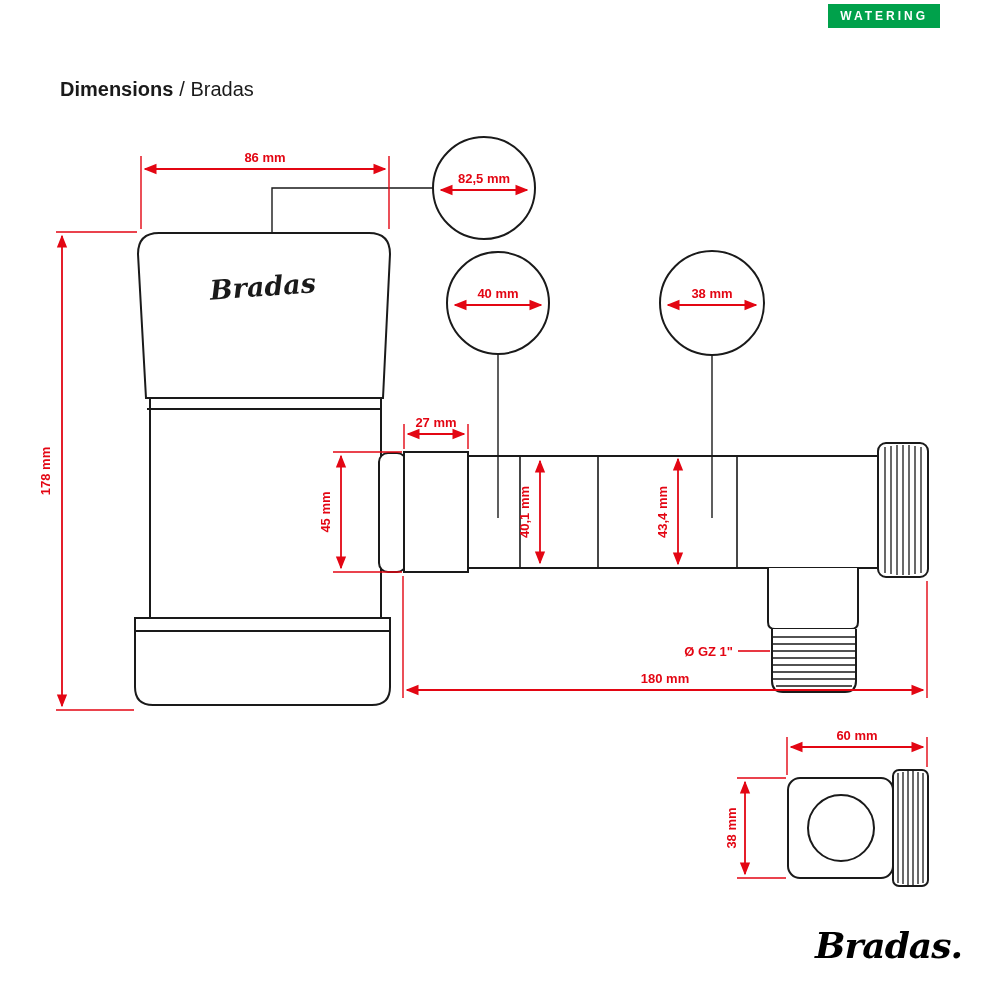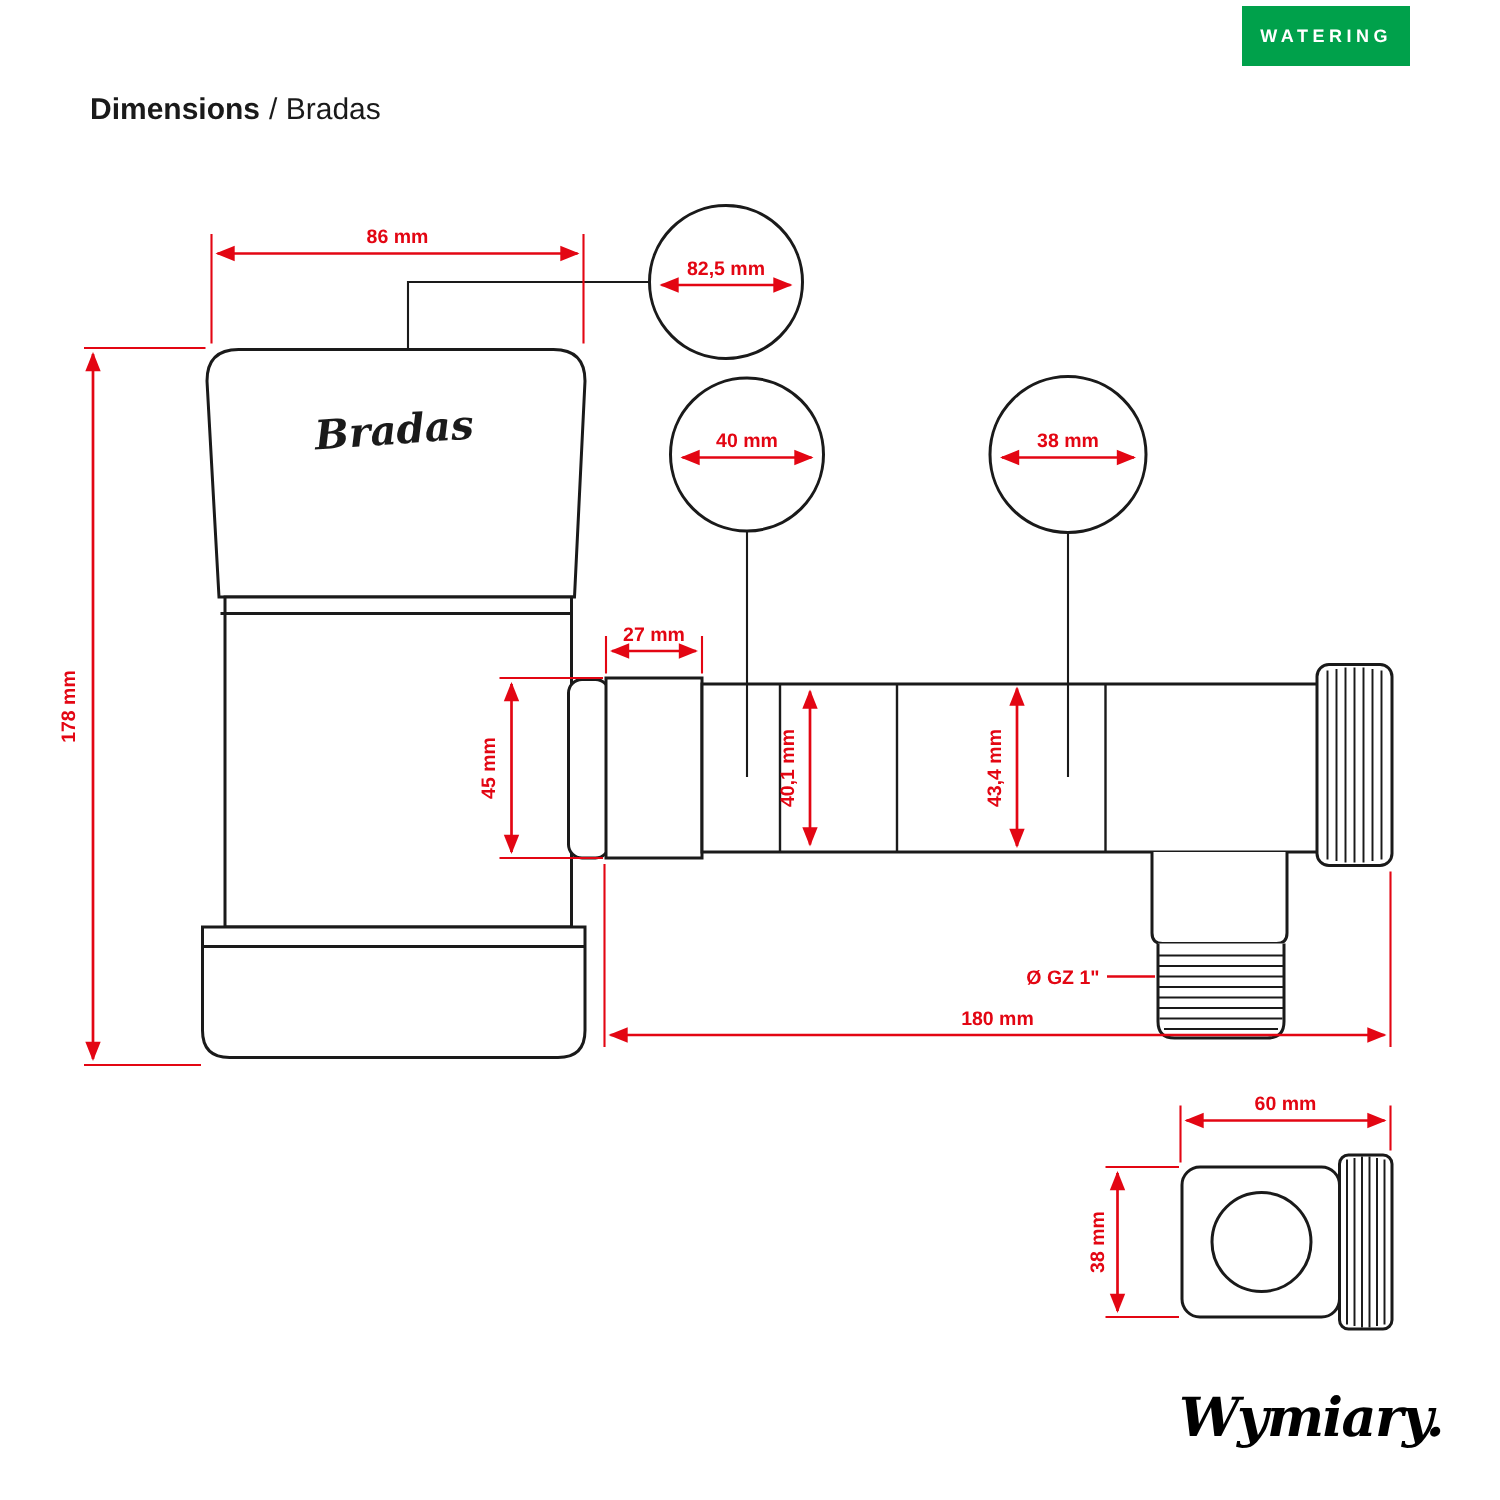--- a/index.html
+++ b/index.html
@@ -7,30 +7,30 @@
   body {
     position:relative;
     background:#ffffff;
     font-family:"Liberation Sans", sans-serif;
     overflow:hidden;
     color:#1a1a1a;
   }
   .badge {
     position:absolute; top:4px; right:60px;
     background:#00a14b; color:#ffffff;
-    height:40px; min-width:106px;
+    height:24px; min-width:106px;
     display:flex; align-items:center; justify-content:center;
     font-size:12px; font-weight:bold; letter-spacing:3px;
     padding:0 12px;
   }
   .header {
     position:absolute; top:62px; left:60px;
     font-size:20px; display:flex; gap:6px; align-items:baseline;
   }
-  .header-bold { font-weight:bold; }
+  .header-bold { font-weight:bold;margin-top:16px; }
   .header-regular { font-weight:normal; }
   .drawing-wrap { position:absolute; top:0; left:0; width:1000px; height:1000px; }
   .dim-label { font:bold 13px "Liberation Sans", sans-serif; fill:#e30613; }
   .brand-script { font:italic bold 27px "DejaVu Serif", serif; fill:#1a1a1a; }
   .brand-logo {
     position:absolute; top:924px; right:38px;
     font-family:"DejaVu Serif", serif;
     font-style:italic; font-weight:bold;
     font-size:36px; letter-spacing:-1px; color:#000000;
   }
@@ -139,13 +139,13 @@
     <text class="dim-label" x="529" y="512" text-anchor="middle" transform="rotate(-90 529 512)">40,1 mm</text>
     <text class="dim-label" x="667" y="512" text-anchor="middle" transform="rotate(-90 667 512)">43,4 mm</text>
     <text class="dim-label" x="665" y="683" text-anchor="middle">180 mm</text>
     <text class="dim-label" x="733" y="656" text-anchor="end">Ø GZ 1"</text>
     <text class="dim-label" x="857" y="740" text-anchor="middle">60 mm</text>
     <text class="dim-label" x="736" y="828" text-anchor="middle" transform="rotate(-90 736 828)">38 mm</text>
   </g>
 </svg>
 </div>
 
-<div class="brand-logo">Wymiary.</div>
+<div class="brand-logo">Bradas.</div>
 
 </body></html>

